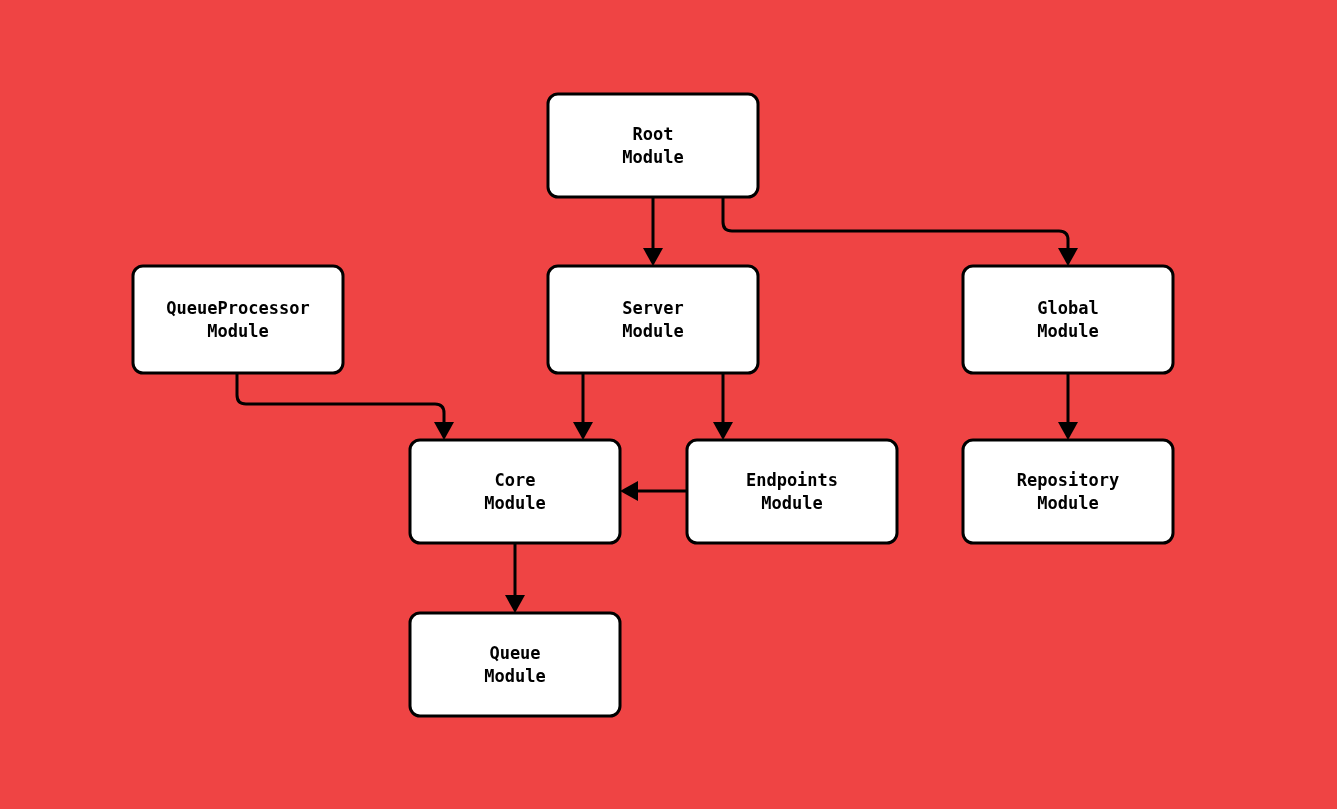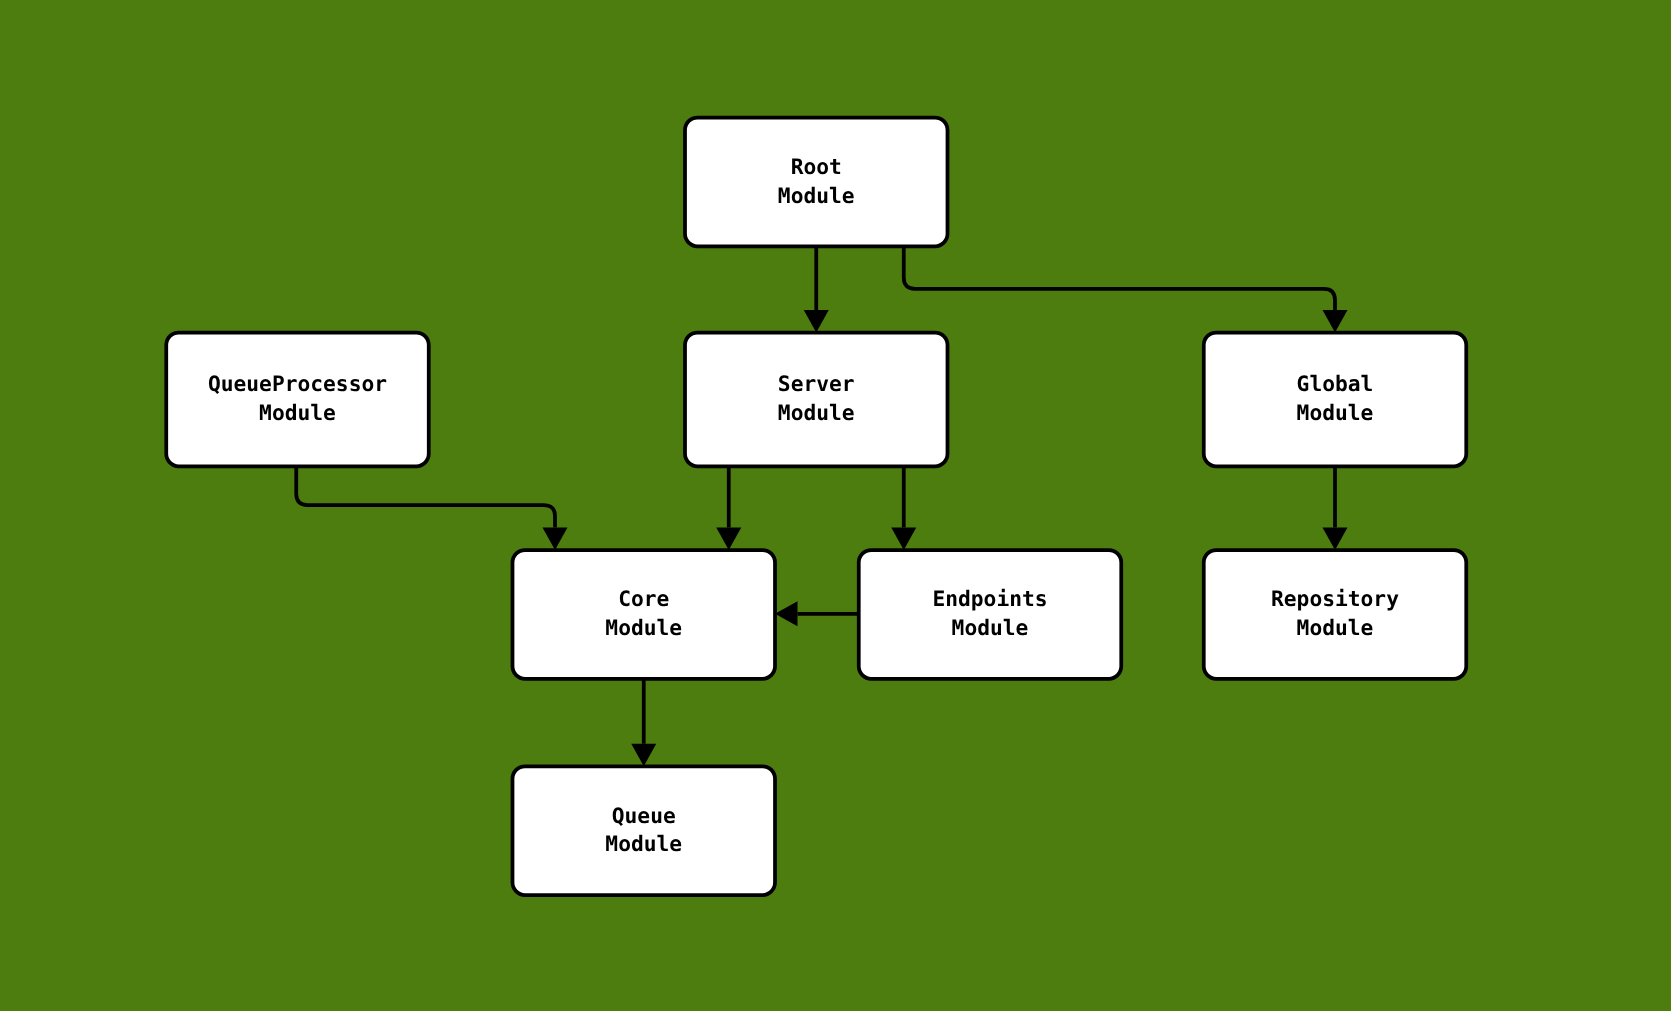--- a/index.html
+++ b/index.html
@@ -10,21 +10,21 @@
   body {
     width: 1337px;
     height: 809px;
     font-family: "DejaVu Sans Mono", monospace;
     overflow: hidden;
   }
   #diagram-root {
     position: relative;
     width: 1337px;
     height: 809px;
-    background: #4d7c0f;
+    background: #ef4444;
   }
   svg.diagram-canvas {
     display: block;
     width: 1337px;
     height: 809px;
   }
   .node-box {
     fill: #ffffff;
     stroke: #000000;
     stroke-width: 3;

